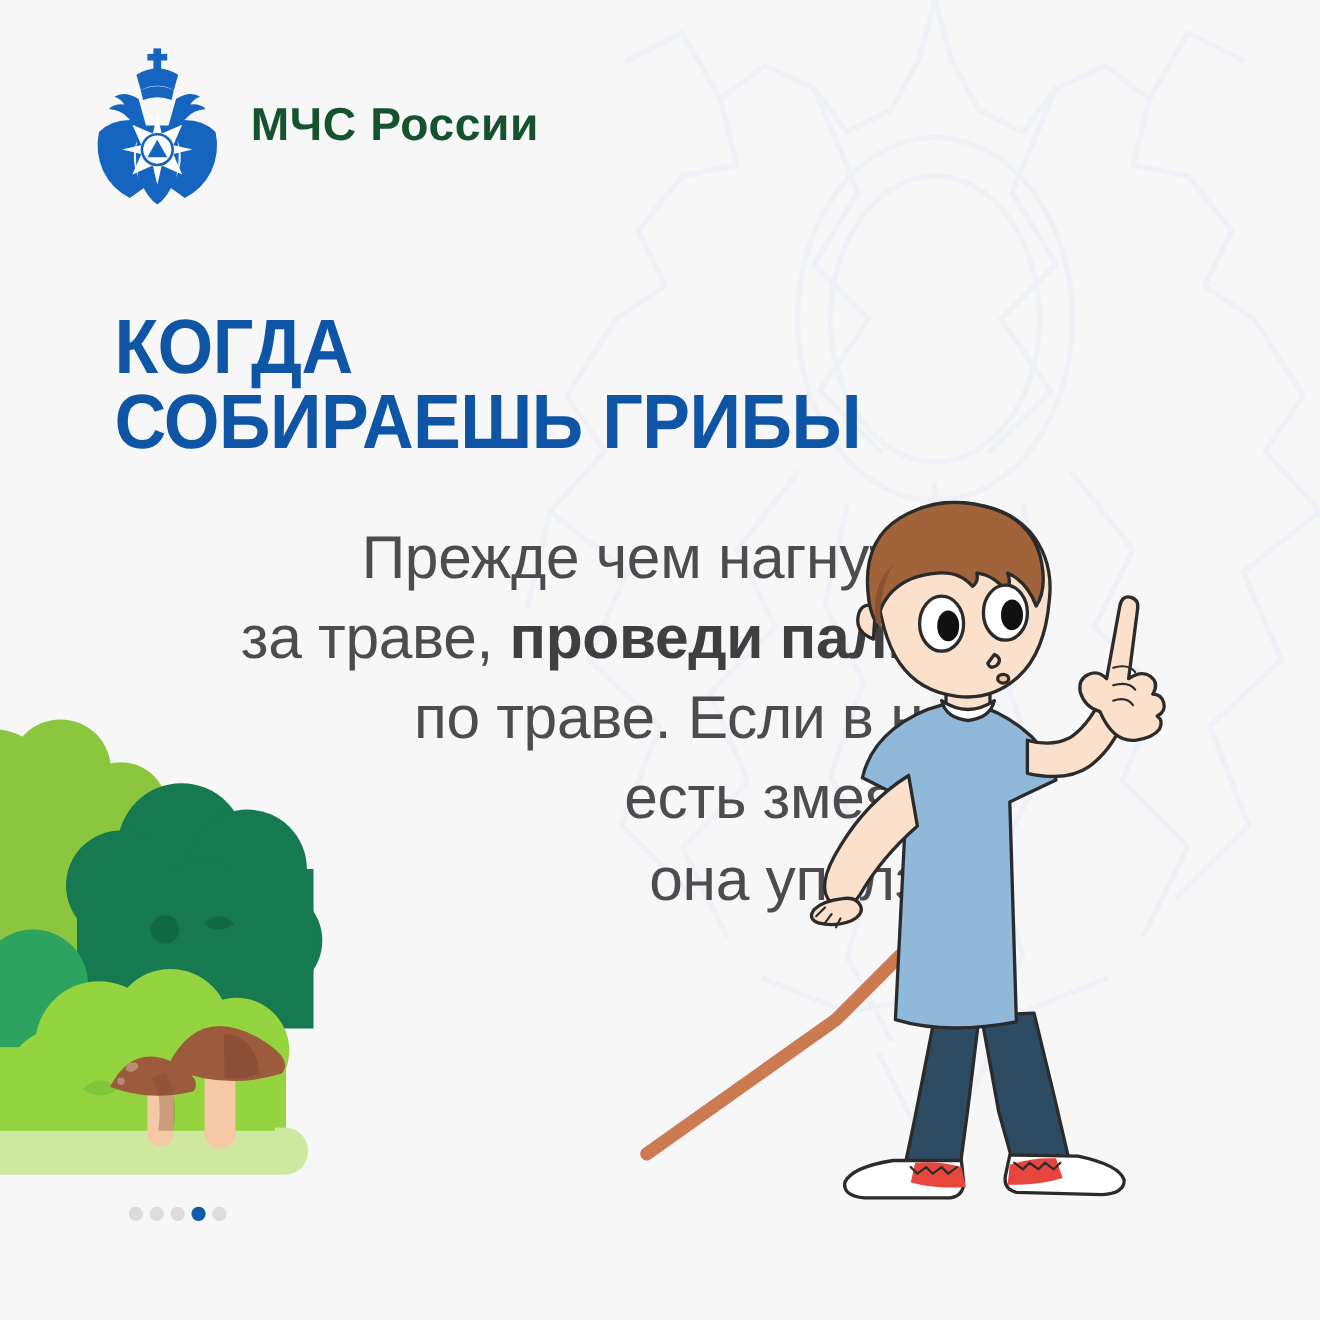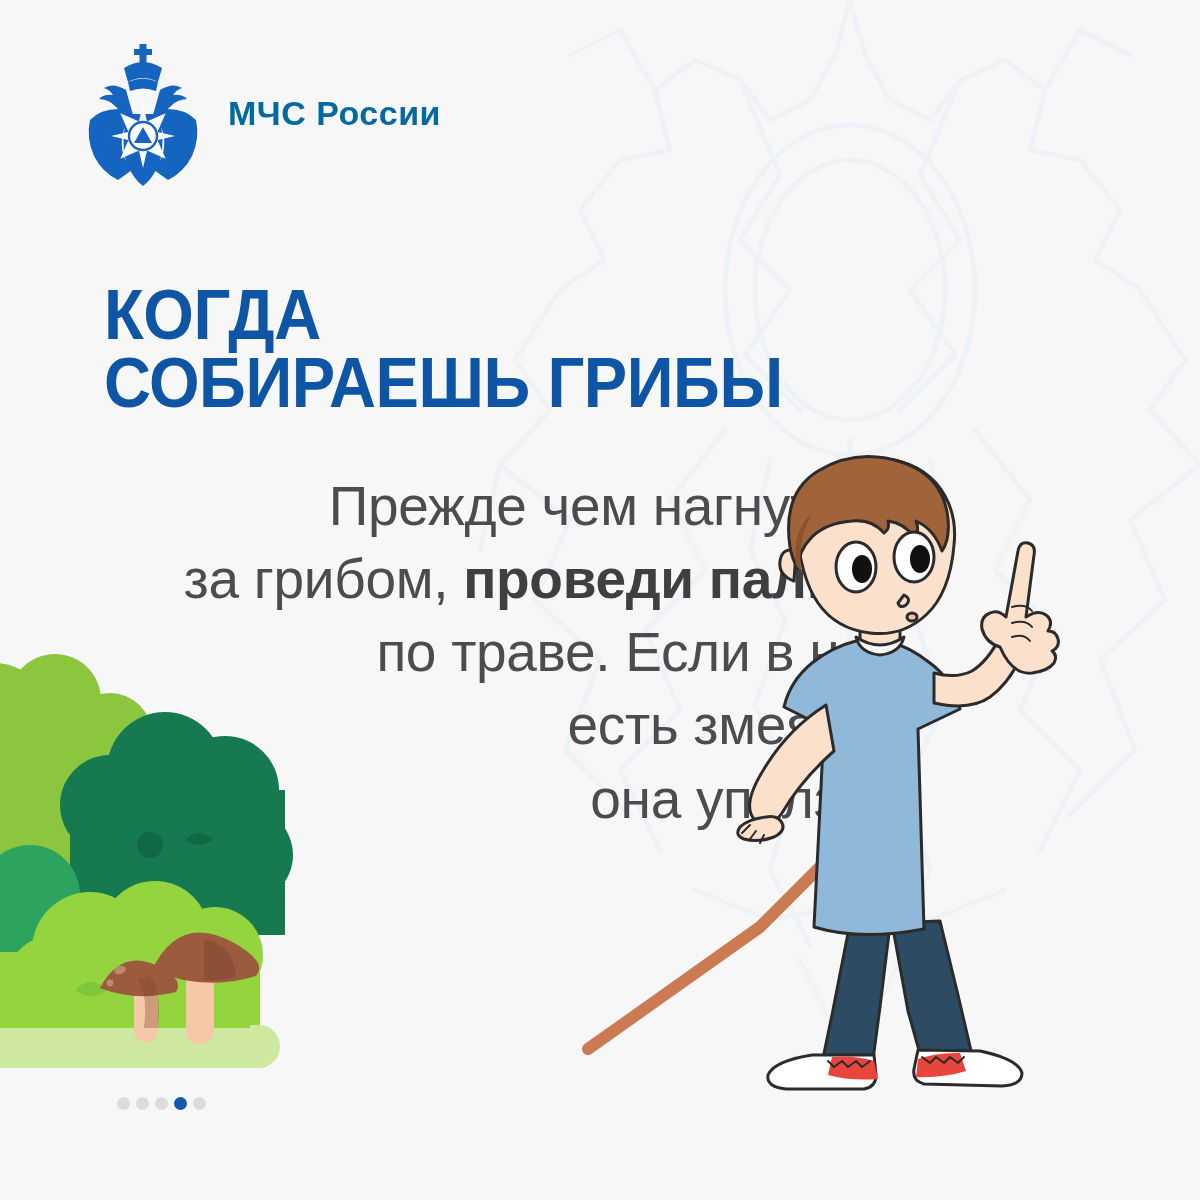--- a/index.html
+++ b/index.html
@@ -33,23 +33,23 @@
   .brand {
     position: absolute;
     left: 84px;
     top: 38px;
     display: flex;
     align-items: center;
     gap: 26px;
   }
   .brand-emblem { width: 118px; height: 150px; display: block; }
   .brand-name {
-    font-size: 34px;
+    font-size: 42px;
     font-weight: bold;
-    color: #0369a1;
+    color: #14532d;
     letter-spacing: 0.5px;
     white-space: nowrap;
   }
 
   
   .headline {
     position: absolute;
     left: 104px;
     top: 282px;
     color: #0e55a6;
@@ -152,21 +152,21 @@
       </g>
     </svg>
     <div class="brand-name">МЧС  России</div>
   </div>
 
   <div class="headline">КОГДА
 СОБИРАЕШЬ ГРИБЫ</div>
 
   <div class="body-copy">
     <div>Прежде чем нагнуться</div>
-    <div><span>за грибом, </span><b>проведи палкой</b></div>
+    <div><span>за траве, </span><b>проведи палкой</b></div>
     <div>по траве. Если в ней</div>
     <div>есть змея, то</div>
     <div>она уползет.</div>
   </div>
 
   <svg class="bushes" viewBox="0 0 400 430" aria-hidden="true">
 
     <g fill="#8cc63f">
       <circle cx="35" cy="75" r="52"></circle>
       <circle cx="95" cy="60" r="46"></circle>

